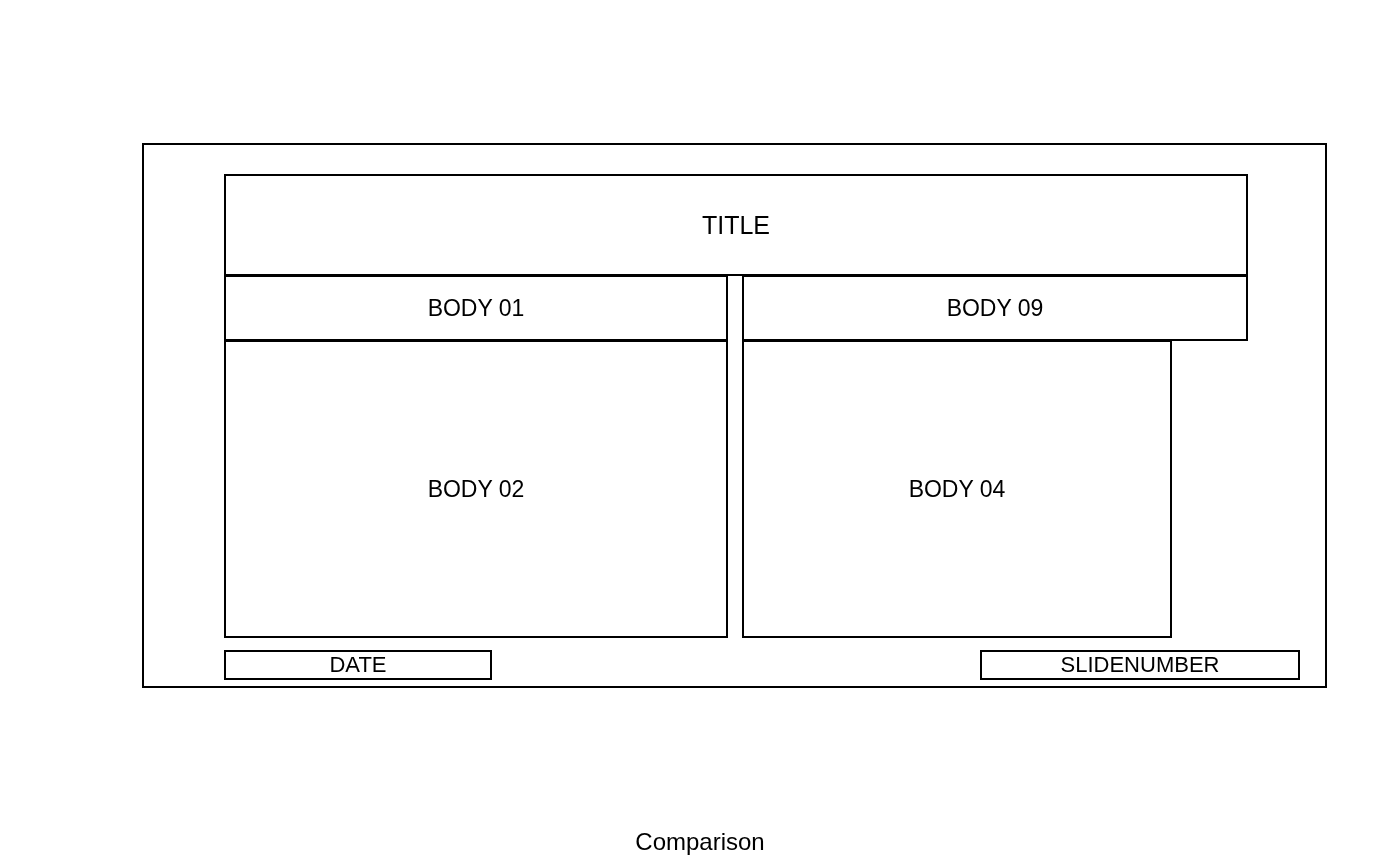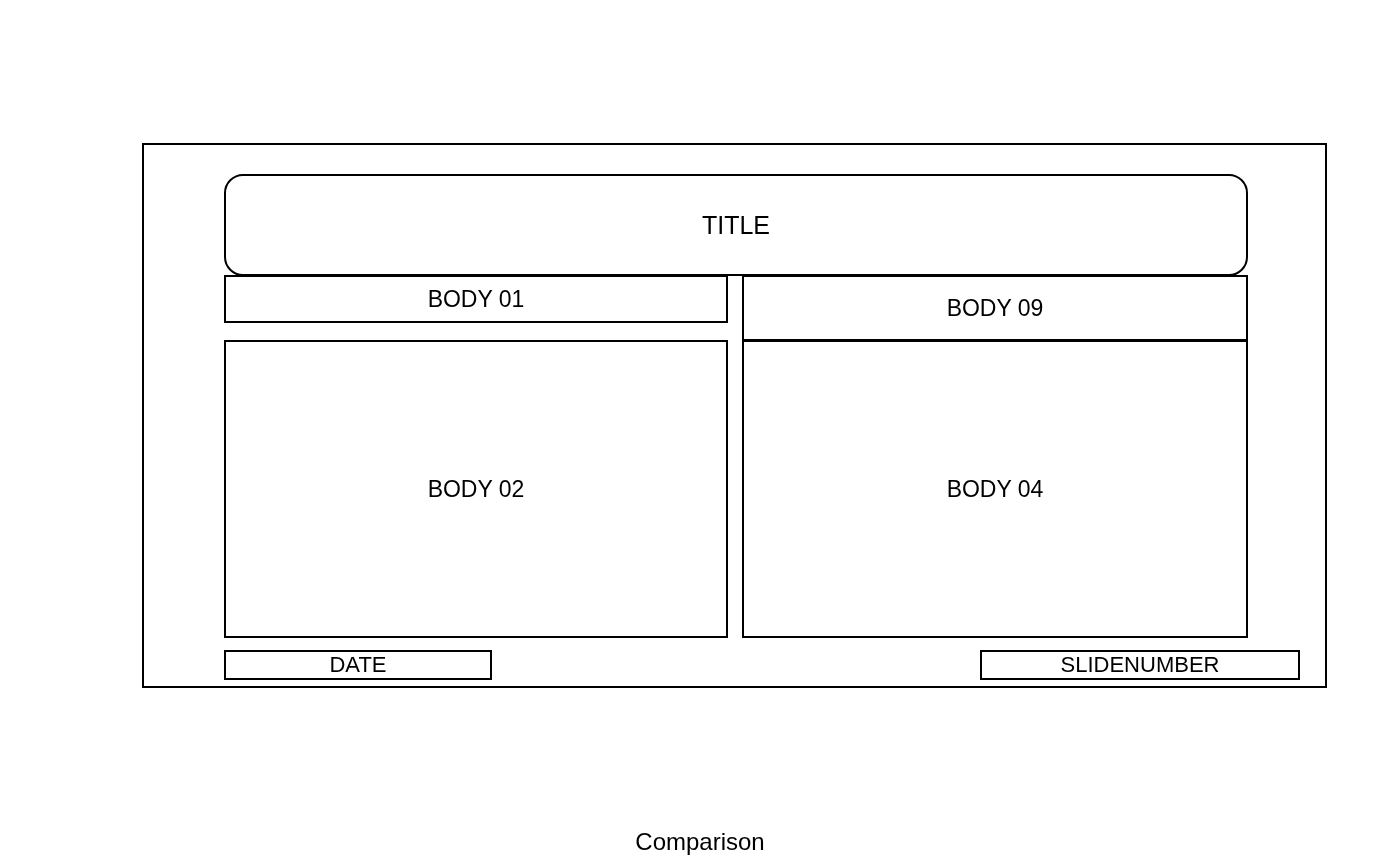--- a/index.html
+++ b/index.html
@@ -47,21 +47,20 @@
     white-space: nowrap;
   }
 
   
   .ph-title {
     left: 222px;
     top: 172px;
     width: 1024px;
     height: 102px;
     font-size: 25px;
-    border-radius: 19px;
   }
 
   
   .caption {
     position: absolute;
     left: 0;
     top: 828px;
     width: 1400px;
     text-align: center;
     font-size: 24px;
@@ -72,33 +71,33 @@
 <body>
 
 <div id="canvas">
 
   <div class="slide-frame">
 
     <div class="ph ph-title" style="left:80px; top:29px; width:1024px; height:102px;">
       <span>TITLE</span>
     </div>
 
-    <div class="ph" style="left:80px; top:130px; width:504px; height:48px; font-size:23px;">
+    <div class="ph" style="left:80px; top:130px; width:504px; height:66px; font-size:23px;">
       <span>BODY 01</span>
     </div>
 
     <div class="ph" style="left:80px; top:195px; width:504px; height:298px; font-size:23px;align-items:center;">
       <span>BODY 02</span>
     </div>
 
     <div class="ph" style="left:598px; top:130px; width:506px; height:66px; font-size:23px;">
       <span>BODY 09</span>
     </div>
 
-    <div class="ph" style="left:598px; top:195px; width:506px; height:298px; font-size:23px;">
+    <div class="ph" style="left:598px; top:195px; width:430px; height:298px; font-size:23px;">
       <span>BODY 04</span>
     </div>
 
     <div class="ph" style="left:80px; top:505px; width:268px; height:30px; font-size:22px;">
       <span>DATE</span>
     </div>
 
     <div class="ph" style="left:836px; top:505px; width:320px; height:30px; font-size:22px;">
       <span>SLIDENUMBER</span>
     </div>

